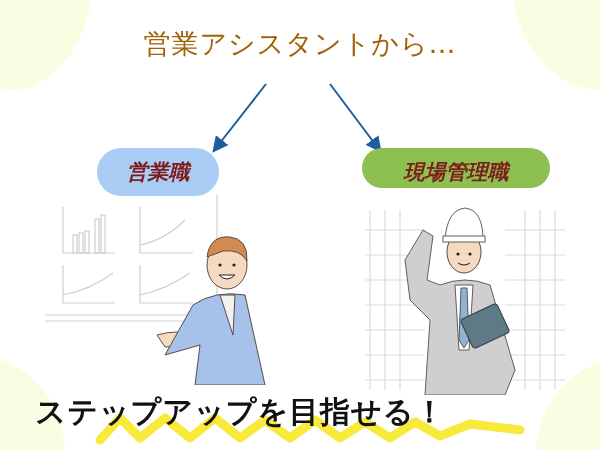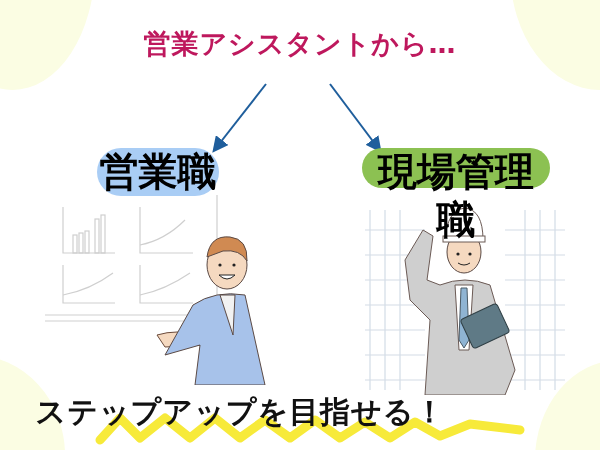--- a/index.html
+++ b/index.html
@@ -4,24 +4,24 @@
 <style>
   html, body { margin:0; padding:0; }
   body { width:600px; height:450px; position:relative; overflow:hidden; background:#ffffff;
          font-family:"DejaVu Sans", sans-serif; }
   .blob { position:absolute; border-radius:50%; background:#fbfde3; }
   .blob-tl { left:-70px; top:-160px; width:165px; height:250px; }
   .blob-tr { left:510px; top:-150px; width:180px; height:240px; }
   .blob-bl { left:-120px; top:355px; width:185px; height:200px; }
   .blob-br { left:535px; top:360px; width:170px; height:200px; }
   .title { position:absolute; left:0; top:26px; width:600px; text-align:center;
-           font-size:27px; font-weight:bold; color:#be185d; letter-spacing:1px; }
+           font-size:27px; font-weight:normal; color:#a16207; letter-spacing:1px; }
   svg.arrows { position:absolute; left:0; top:0; }
   .pill { position:absolute; border-radius:26px; text-align:center; font-weight:bold;
-          color:#000000; font-size:39px; line-height:48px; }
+          color:#7f1d1d; font-size:21px; line-height:48px;font-style:italic; }
   .pill-sales { left:97px; top:148px; width:122px; height:48px; background:#a9cdf5; }
   .pill-site { left:362px; top:148px; width:188px; height:40px; background:#8cc152; }
   .illus { position:absolute; }
   .bottom { position:absolute; left:0; top:392px; width:481px; text-align:center;
             font-size:30px; font-weight:bold; color:#111; letter-spacing:1px; z-index:2;font-family:Liberation Serif, serif; }
   svg.wave { position:absolute; left:0; top:0; z-index:1; }
 </style>
 </head>
 <body>
 

